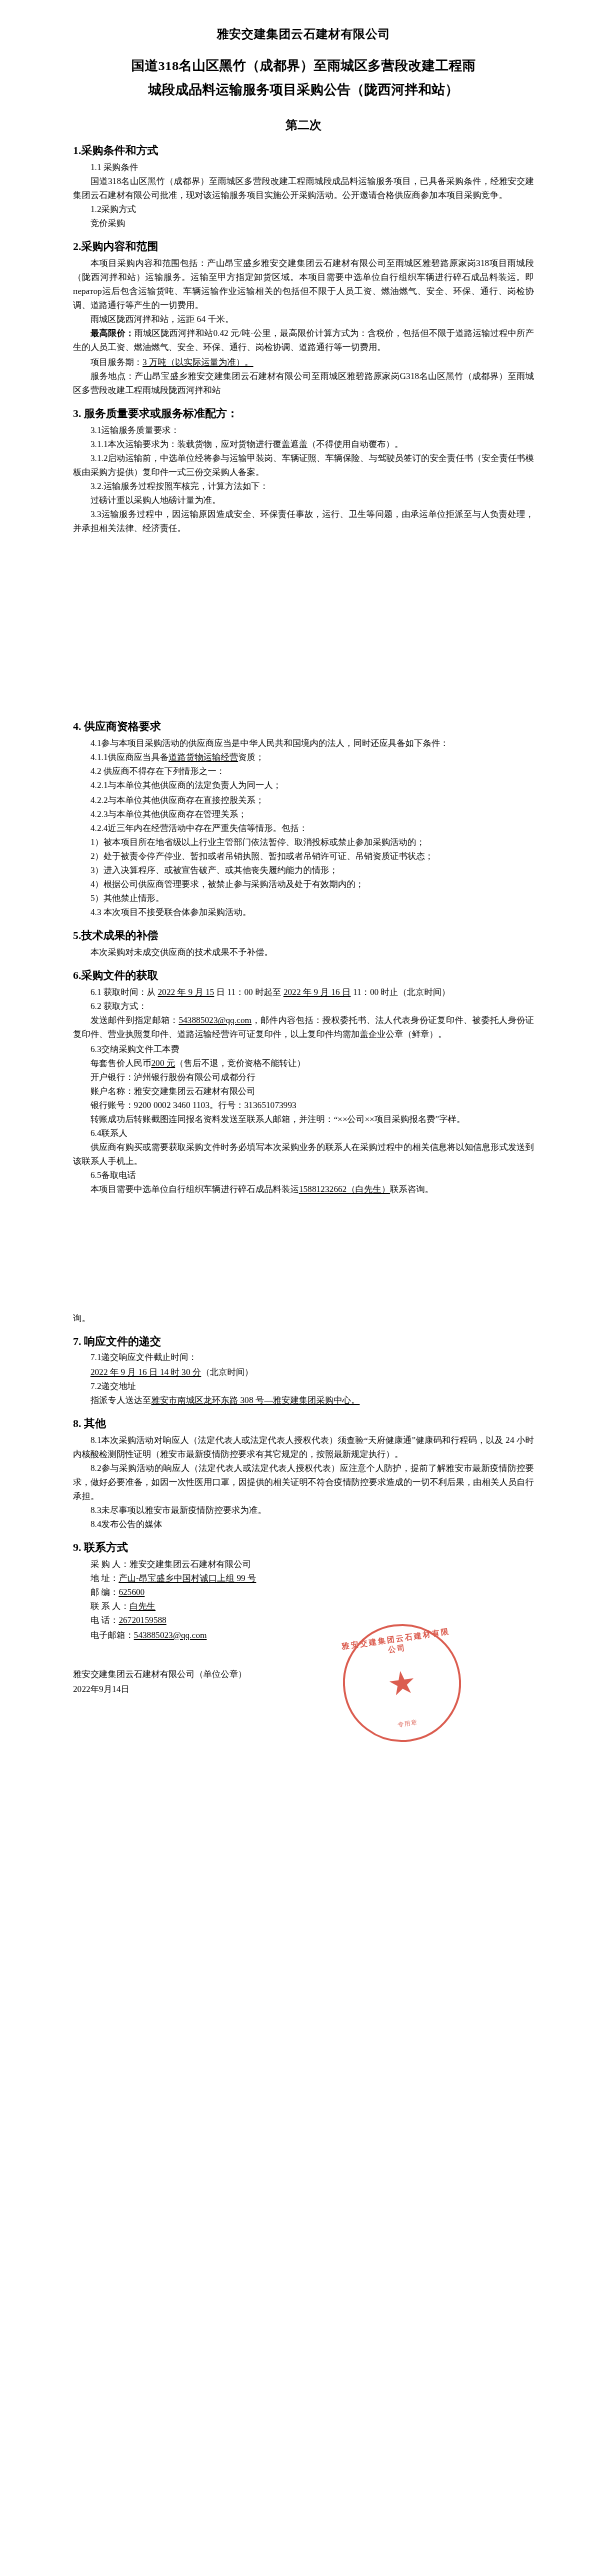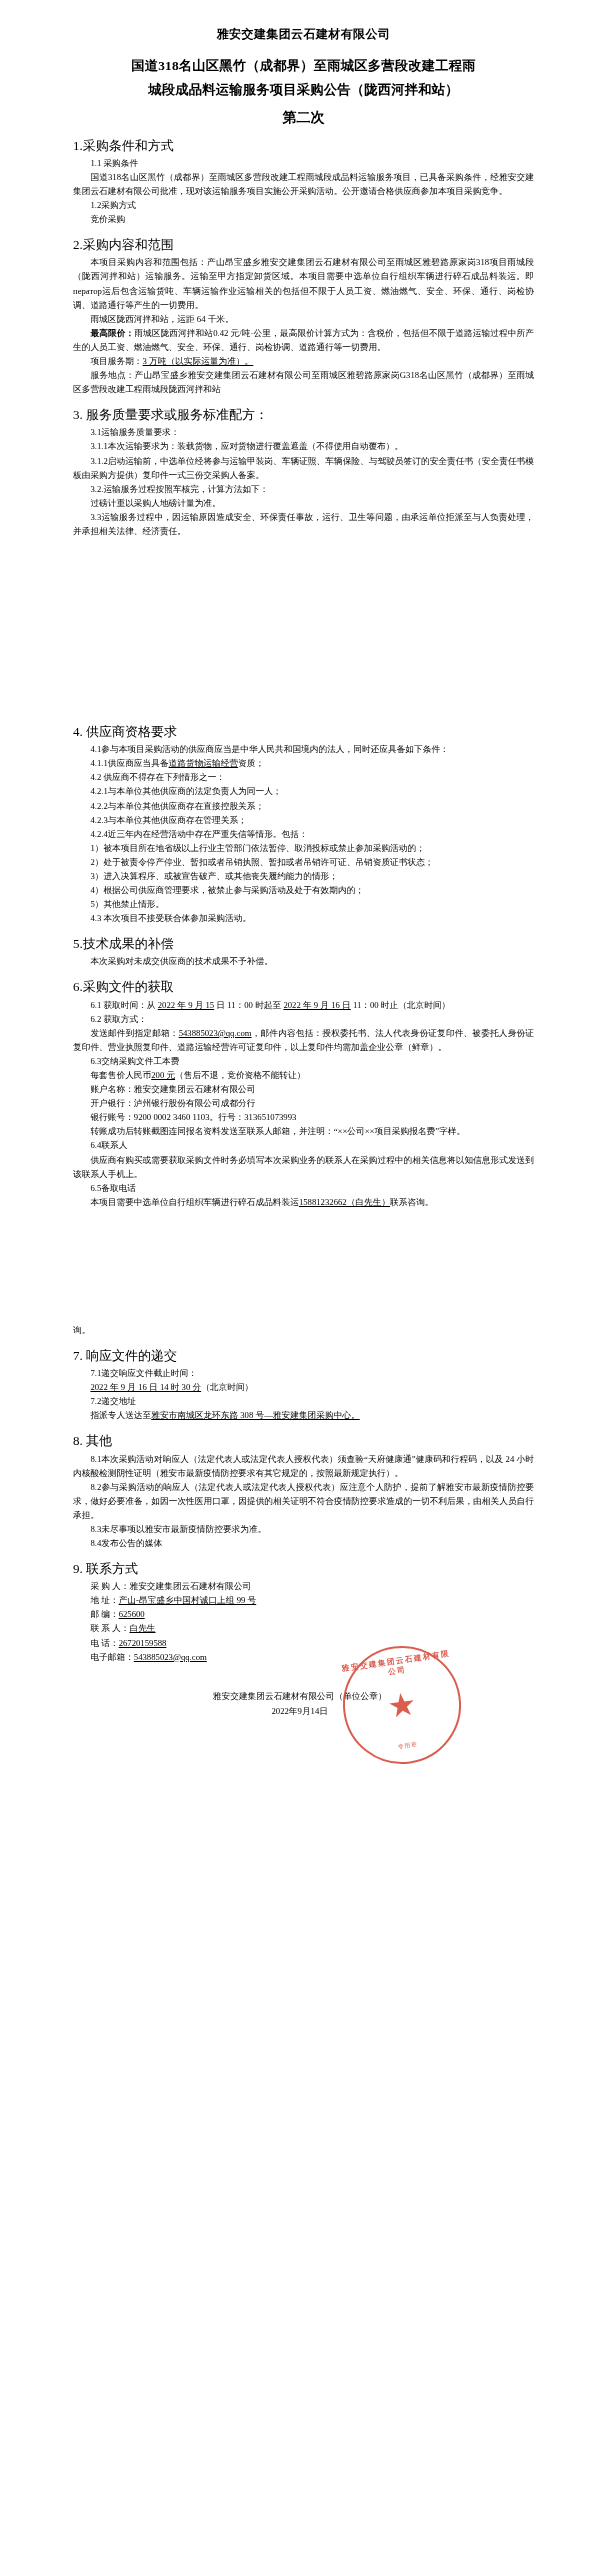--- a/index.html
+++ b/index.html
@@ -29,28 +29,28 @@
   }
   .title {
     text-align: center;
     font-size: 13.3px;
     font-weight: bold;
     line-height: 1.85;
     letter-spacing: 0.2px;
   }
   .subtitle {
     text-align: center;
-    font-size: 14px;
-    font-weight: bold;
-    margin-top: 6px;
+    font-size: 12px;
+    font-weight: bold;
+    margin-top: 14px;
     margin-bottom: 6px;
   }
   .sec {
-    font-size: 13px;
-    font-weight: normal;
+    font-size: 11px;
+    font-weight: bold;
     line-height: 1.62;
     margin-top: 8px;
   }
   .lvl2 {
     font-size: 8.7px;
     line-height: 1.62;
     text-indent: 2em;
   }
   .para {
     font-size: 8.7px;
@@ -63,21 +63,21 @@
     line-height: 1.62;
     text-align: justify;
   }
   .u { text-decoration: underline; }
   .b { font-weight: bold; }
   .gap-lg { height: 175px; }
   .gap-md { height: 114px; }
   .gap-sm { height: 21px; }
   .sign-block {
     margin-top: 4.6px;
-    text-align: center;
+    text-align: left;
     font-size: 8.7px;
     line-height: 1.7;
     padding-right: 7.6px;
   }
   .seal-wrap {
     position: relative;
     height: 0;
   }
   .seal {
     position: absolute;
@@ -195,22 +195,22 @@
     <span>11：00 时止（北京时间）</span>
   </div>
   <div class="para">6.2 获取方式：</div>
   <div class="para">
     <span>发送邮件到指定邮箱：</span><span class="u">543885023@qq.com</span><span>，邮件内容包括：授权委托书、法人代表身份证复印件、被委托人身份证复印件、营业执照复印件、道路运输经营许可证复印件，以上复印件均需加盖企业公章（鲜章）。</span>
   </div>
   <div class="para">6.3交纳采购文件工本费</div>
   <div class="para">
     <span>每套售价人民币</span><span class="u">200 元</span><span>（售后不退，竞价资格不能转让）</span>
   </div>
+  <div class="para">开户银行：泸州银行股份有限公司成都分行</div>
   <div class="para">账户名称：雅安交建集团云石建材有限公司</div>
-  <div class="para">开户银行：泸州银行股份有限公司成都分行</div>
   <div class="para">银行账号：9200 0002 3460 1103。行号：313651073993</div>
   <div class="para">转账成功后转账截图连同报名资料发送至联系人邮箱，并注明：“××公司××项目采购报名费”字样。</div>
   <div class="para">6.4联系人</div>
   <div class="para">供应商有购买或需要获取采购文件时务必填写本次采购业务的联系人在采购过程中的相关信息将以知信息形式发送到该联系人手机上。</div>
   <div class="para">6.5备取电话</div>
   <div class="para">
     <span>本项目需要中选单位自行组织车辆进行碎石成品料装运</span><span class="u">15881232662（白先生）</span><span>联系咨询。</span>
   </div>
 
   <div class="gap-md"></div>

